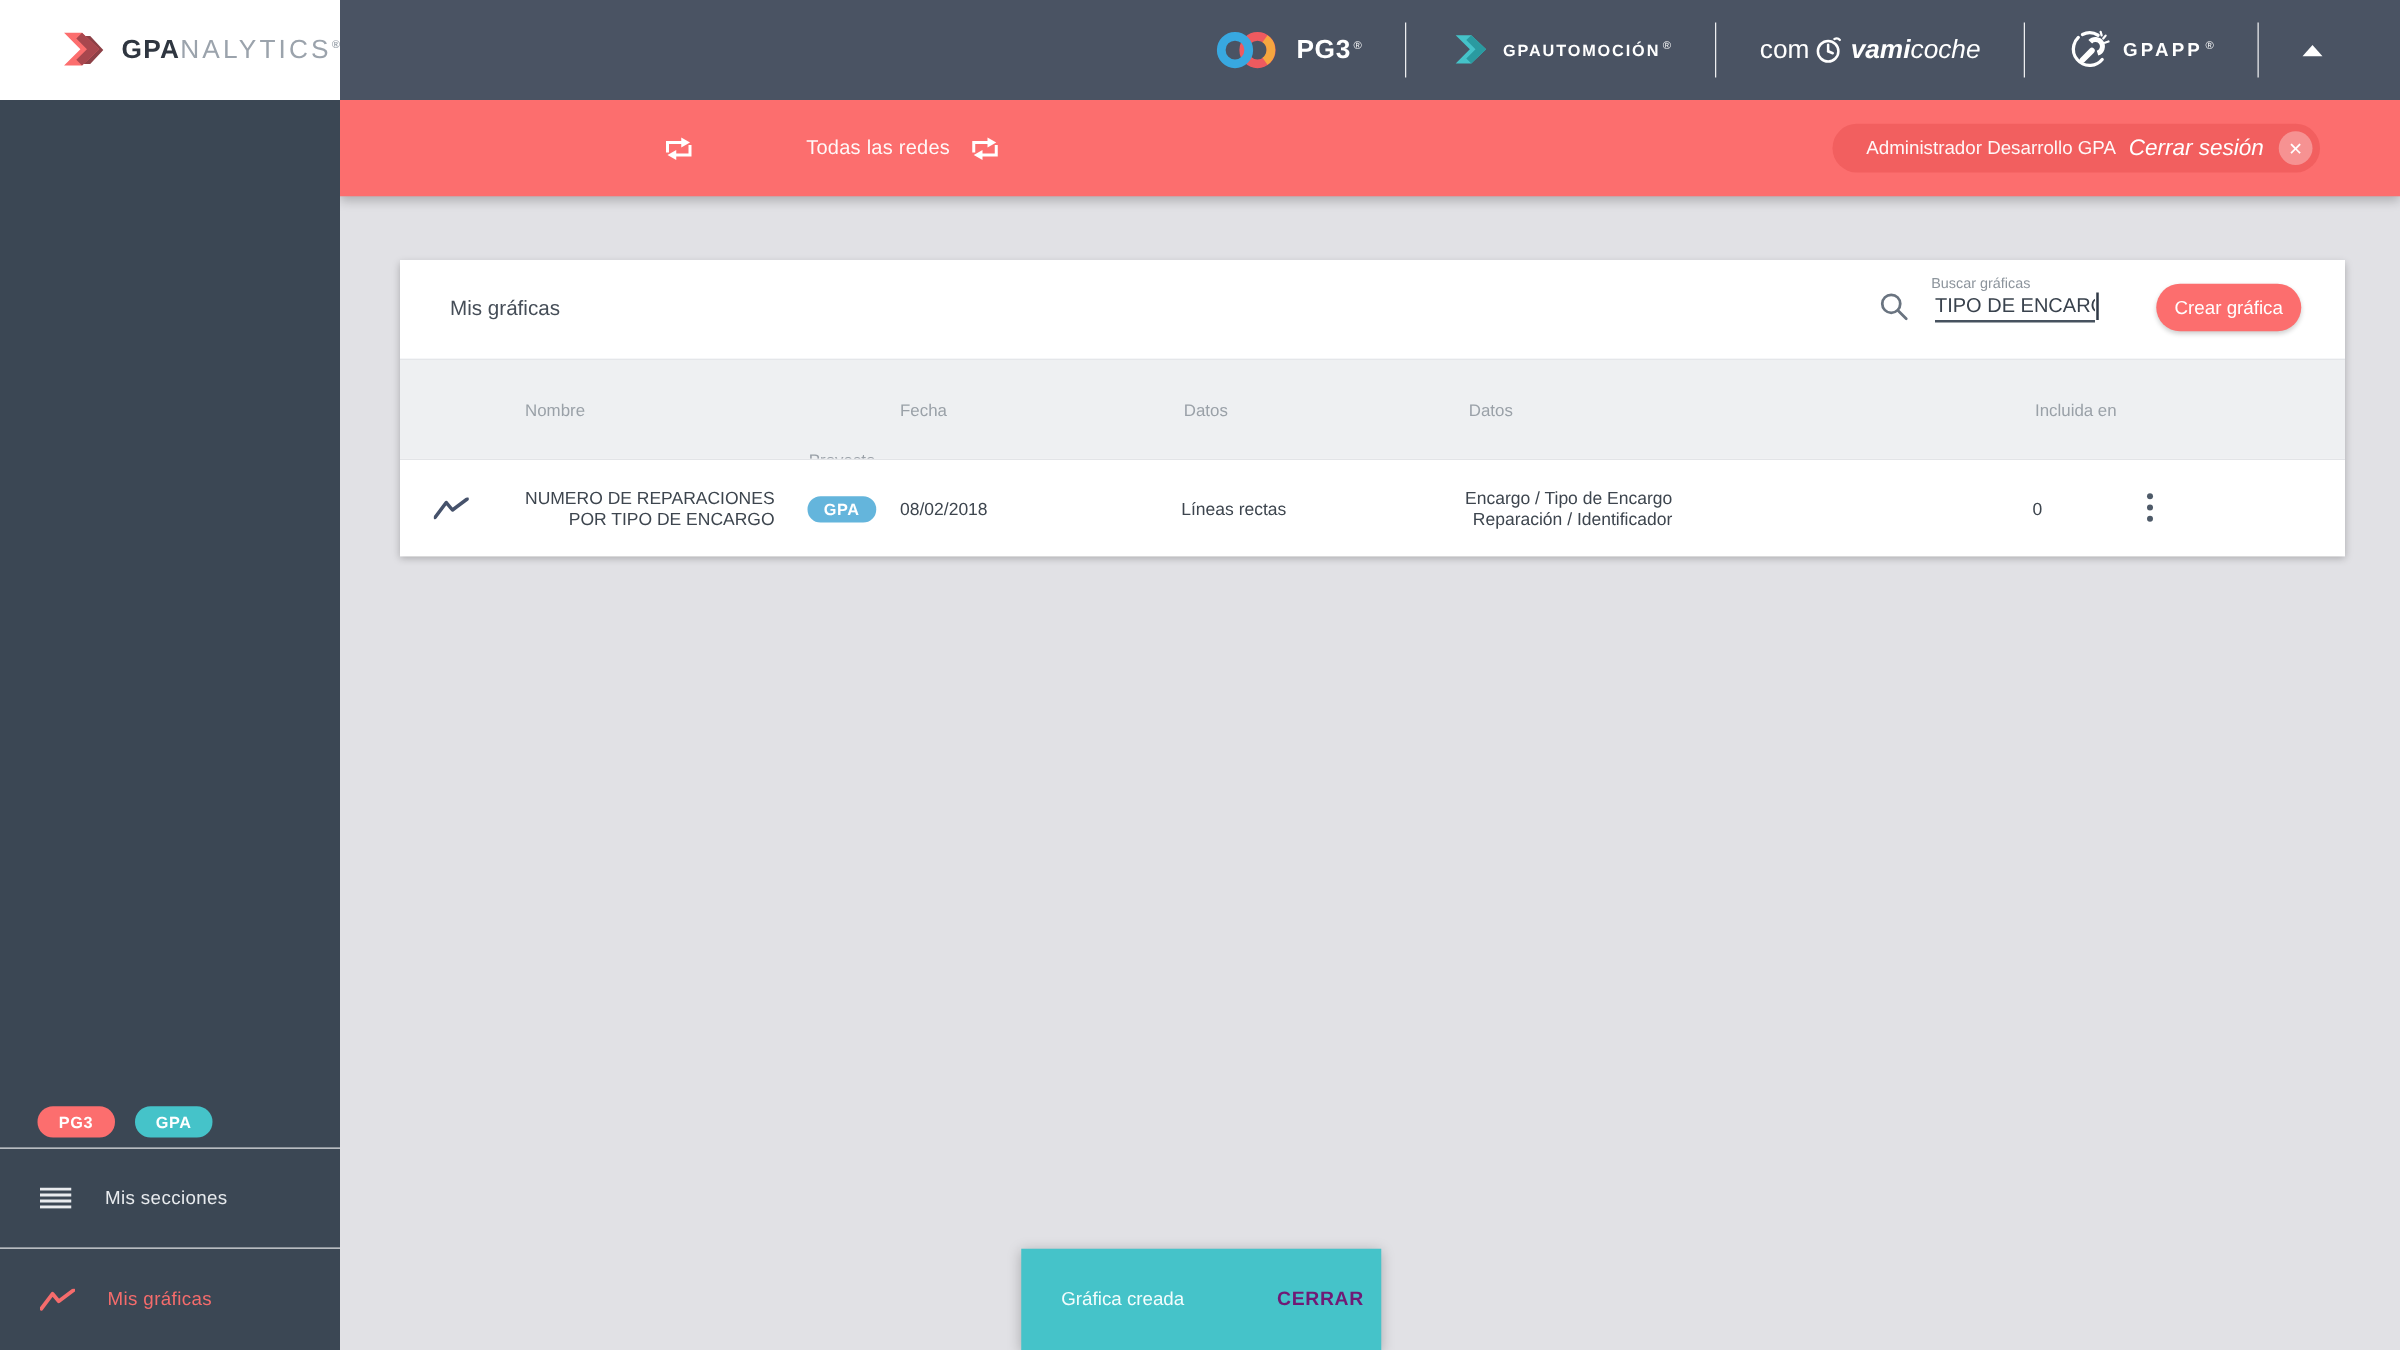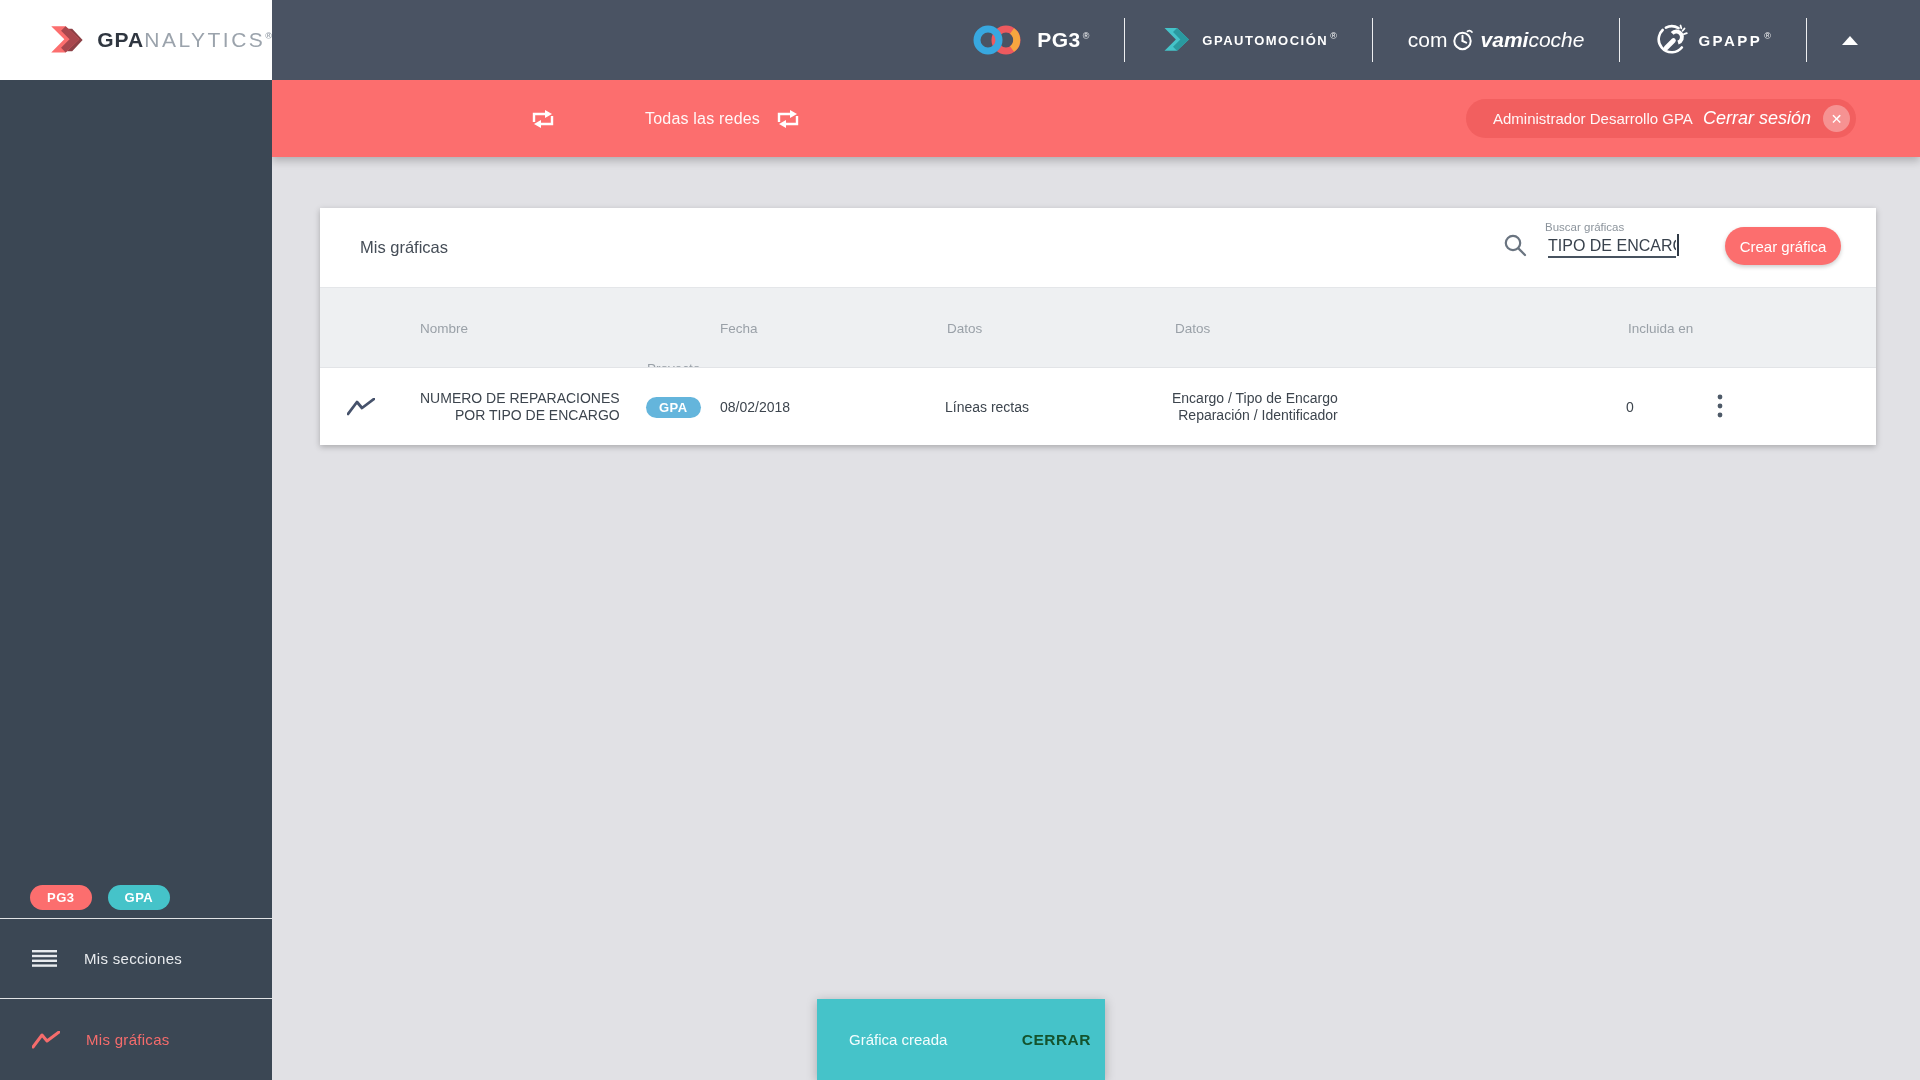--- a/index.html
+++ b/index.html
@@ -79,21 +79,21 @@
   .td { position:absolute; top:0; height:78px; display:flex; align-items:center; font-size:14px; color:#3d454e; }
   .td.twolines { flex-direction:column; justify-content:center; align-items:flex-end; line-height:17px; }
   .gpa-badge { background:#64b5dc; color:#ffffff; font-size:13px; font-weight:700; letter-spacing:0.5px;
                padding:3px 13px; border-radius:11px; }
   .kebab { cursor:pointer; }
 
   
   .snackbar { position:absolute; left:817px; top:999px; width:288px; height:81px; background:#45c3c9;
               box-shadow:0 2px 10px rgba(0,0,0,0.25); display:flex; align-items:center; padding:0 14px 0 32px; z-index:7; }
   .snack-msg { color:#f3fdfd; font-size:15px; }
-  .snack-action { margin-left:auto; color:#14532d; font-size:15.5px; font-weight:700; letter-spacing:0.5px; cursor:pointer; }
+  .snack-action { margin-left:auto; color:#701a75; font-size:15.5px; font-weight:700; letter-spacing:0.5px; cursor:pointer; }
 </style>
 </head>
 <body>
 
 <div class="app">
 
   <div class="logo-box">
     <svg width="58" height="42" viewBox="0 0 60 44">
       <polygon points="16,5 40,5 56,22 40,39 16,39 32,22" fill="#8d4046"></polygon>
       <polygon points="8,1 30,1 51,21 30,41 8,41 28,21" fill="#fc6e6e"></polygon>

